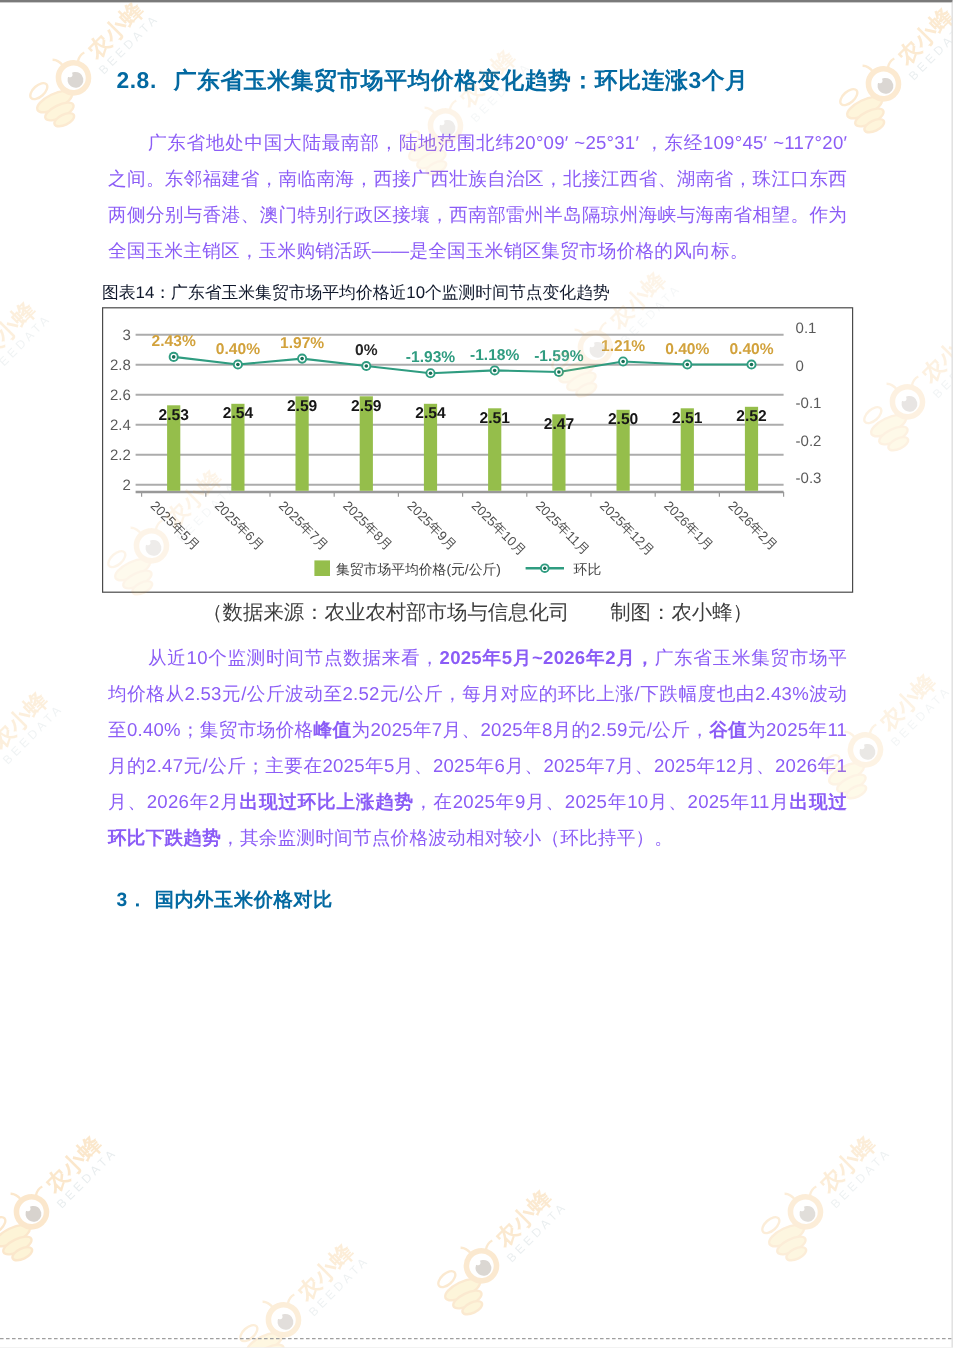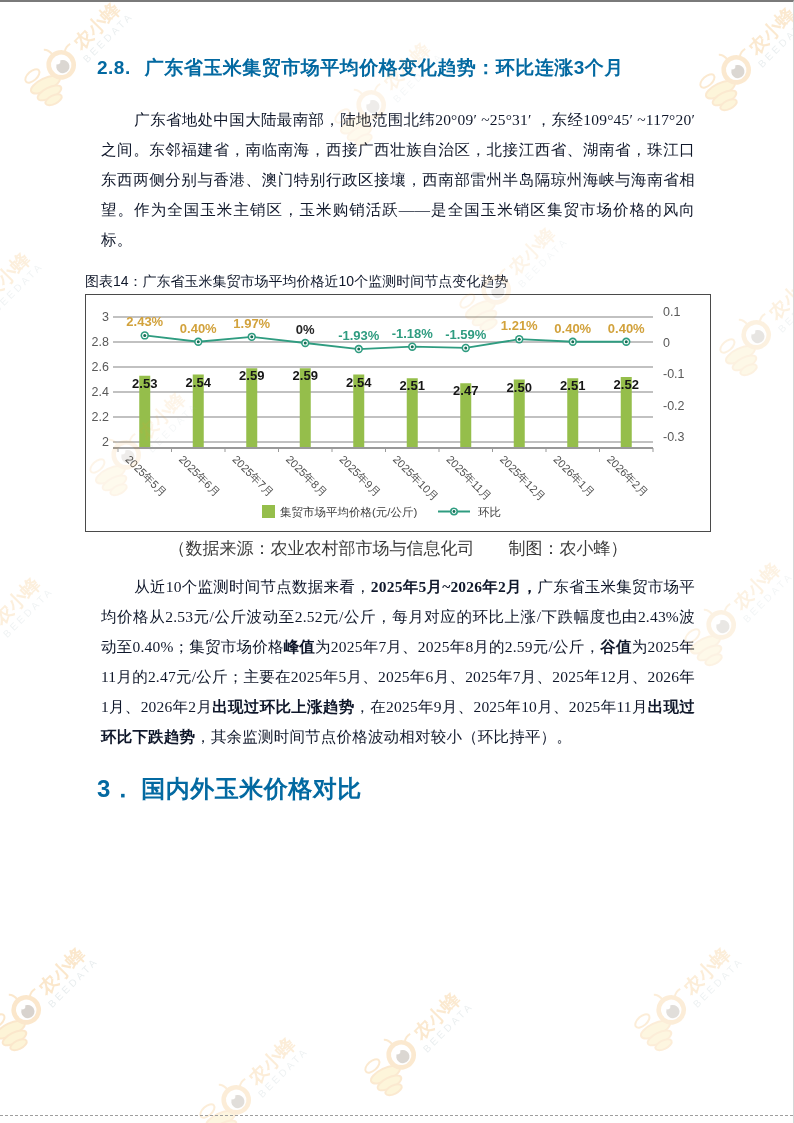--- a/index.html
+++ b/index.html
@@ -4,25 +4,25 @@
 <style>
   html,body{margin:0;padding:0;background:#e8e8e8;}
   .page{
     position:relative;width:794px;height:1123px;background:#ffffff;overflow:hidden;
     font-family:"Liberation Sans","DejaVu Sans",sans-serif;
     border-top:2px solid #7a7a7a;border-right:1px solid #d6d6d6;box-sizing:border-box;
   }
   .content{position:absolute;left:85px;width:626px;top:0;z-index:1;}
   h2{margin:12px;color:#0369a1;font-weight:700;}
   .h28{margin-top:52px;font-size:19px;line-height:27px;letter-spacing:.5px;}
-  .h3x{margin-top:22px;font-size:24px;line-height:30px;letter-spacing:.5px;}
+  .h3x{margin-top:22px;font-size:16px;line-height:30px;letter-spacing:.5px;}
   .hnum{margin-right:14px;}
   p.body{
-    margin:16px;margin-top:24px;font-size:15.5px;line-height:30px;color:#0f172a;
-    text-align:justify;text-indent:2.15em;letter-spacing:.2px;font-family:Liberation Serif, serif;
+    margin:5px;margin-top:24px;font-size:15.5px;line-height:30px;color:#8b5cf6;
+    text-align:justify;text-indent:2.15em;letter-spacing:.2px;
   }
   p.body b{font-weight:700;}
   .fig{margin:0;margin-top:8px;}
   .fig-title{text-align:left;font-size:14px;color:#0f172a;line-height:20px;}
   .chart-box{margin-top:3px;border:1.5px solid #4a4a4a;background:#fff;box-sizing:border-box;}
   .chart-box svg{display:block;}
   .fig-caption{margin-top:7px;text-align:center;font-size:17px;color:#3d3d3d;line-height:19px;}
   
   .tickL{font-size:12.5px;fill:#595959;}
   .xLbl{font-size:11px;fill:#4f4f4f;}

